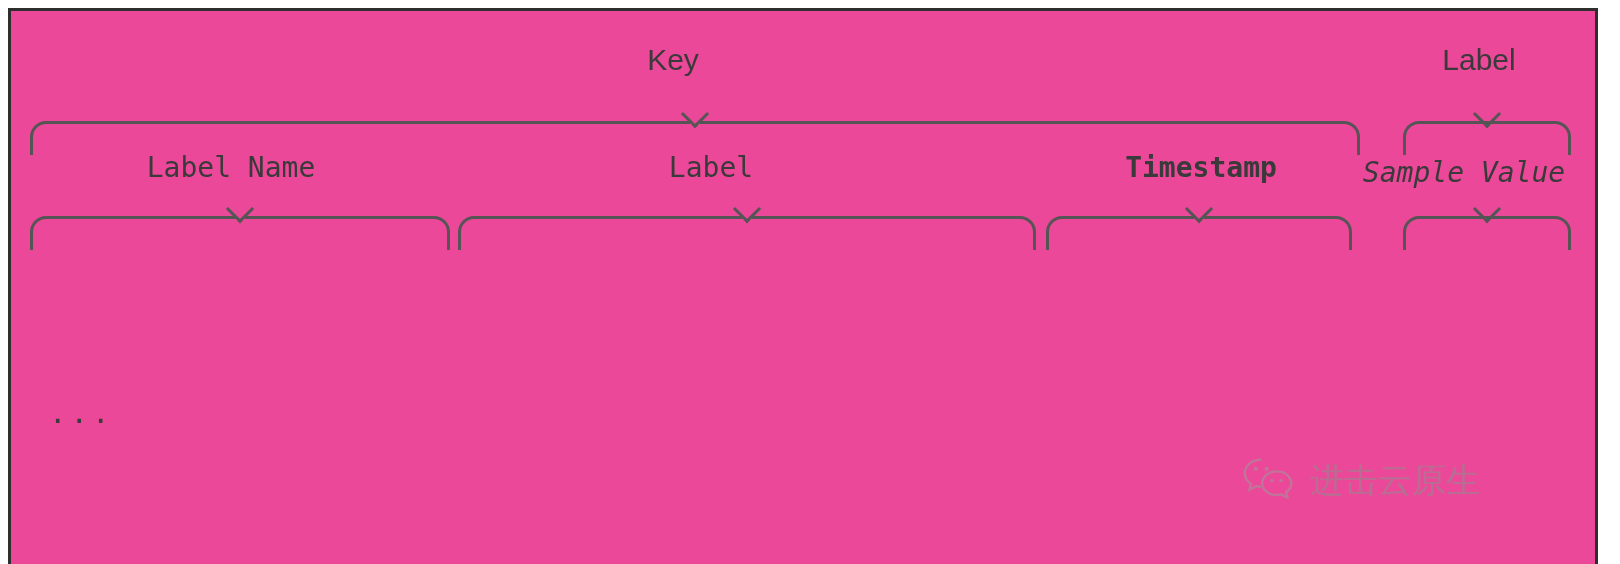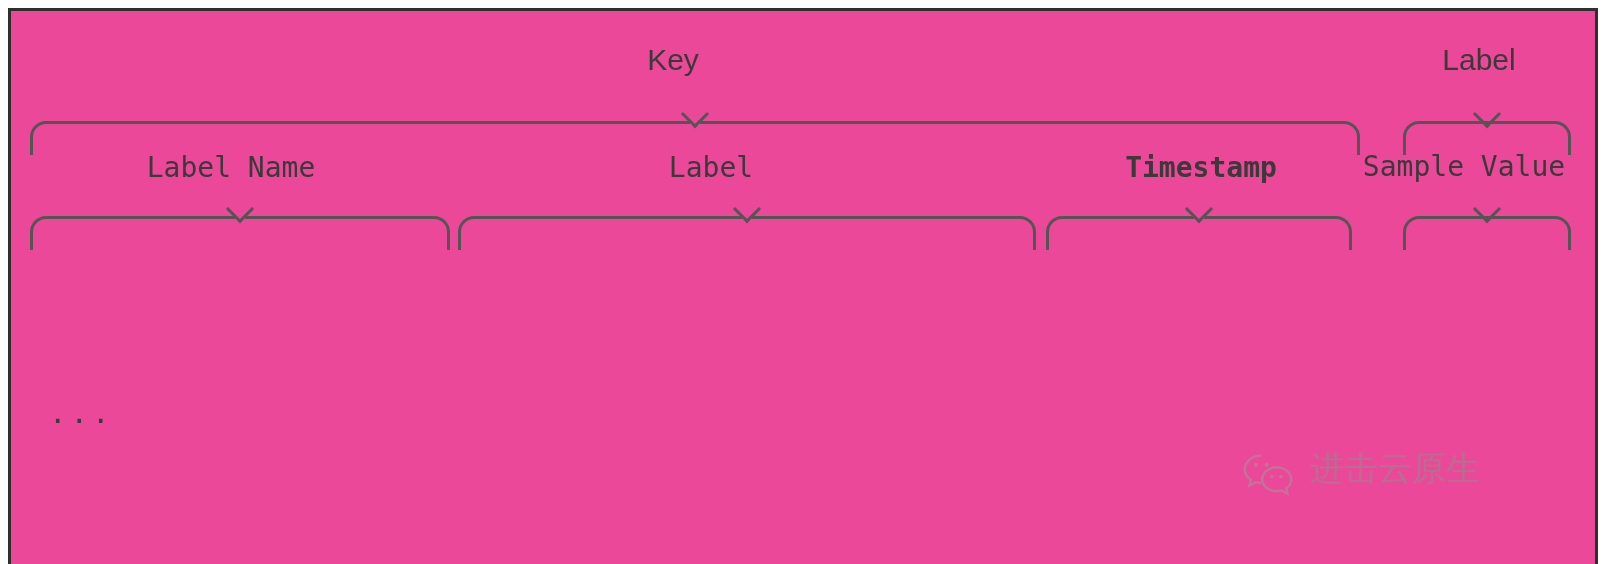--- a/index.html
+++ b/index.html
@@ -61,21 +61,21 @@
     color:#3b3b3b;
     white-space:pre;
   }
   .row{position:relative;height:44px;}
   .ellipsis{position:absolute;left:0;top:0;letter-spacing:4px;}
 
   
   #watermark{
     position:absolute;left:1238px;top:446px;
     width:350px;height:70px;
-    display:flex;align-items:flex-start;gap:10px;
+    display:flex;align-items:center;gap:10px;
     opacity:.55;pointer-events:none;
   }
   #watermark .wm-logo{
     width:62px;height:62px;flex:0 0 62px;position:relative;
   }
   #watermark .wm-text{
     font-family:"DejaVu Sans","Liberation Sans",sans-serif;
     font-size:34px;color:#8d8d8d;white-space:nowrap;
   }
 </style>
@@ -99,21 +99,21 @@
     <div class="arm right" style="width:85px;"></div>
     <div class="nub" style="left:50%;"></div>
   </div>
 
   <div class="lbl lbl-mono" style="left:20px;top:140px;width:400px;">Label Name</div>
 
   <div class="lbl lbl-mono" style="left:560px;top:140px;width:280px;">Label</div>
 
   <div class="lbl lbl-mono" style="left:1040px;top:140px;width:300px;font-weight:bold;">Timestamp</div>
 
-  <div class="lbl lbl-mono" style="left:1308px;top:139px;width:290px;">Sample Value</div>
+  <div class="lbl lbl-mono" style="left:1308px;top:145px;width:290px;font-style:italic;">Sample Value</div>
 
   <div class="brace" style="left:19px;top:205px;width:420px;">
     <div class="arm left" style="width:205px;"></div>
     <div class="arm right" style="width:205px;"></div>
     <div class="nub" style="left:50%;"></div>
   </div>
 
   <div class="brace" style="left:447px;top:205px;width:578px;">
     <div class="arm left" style="width:284px;"></div>
     <div class="arm right" style="width:284px;"></div>

